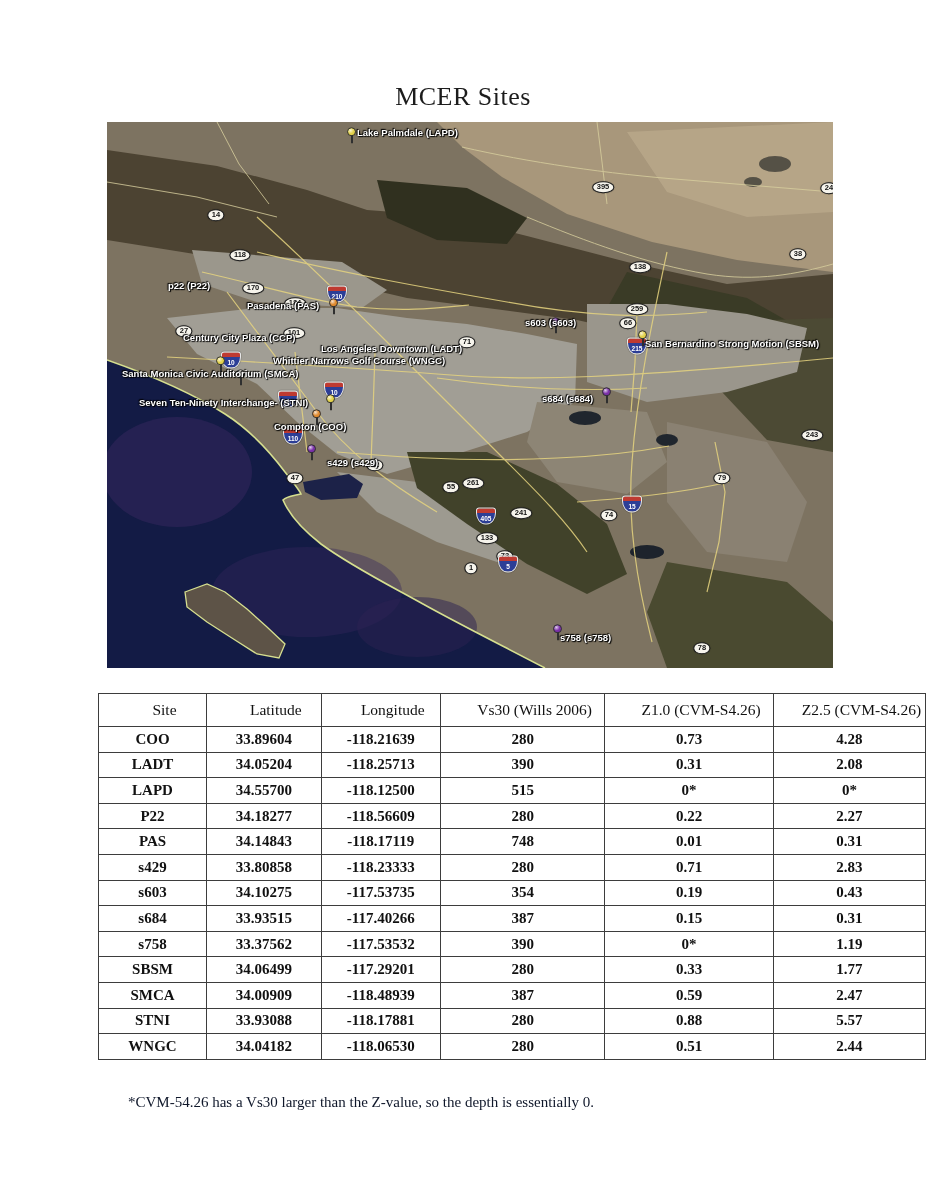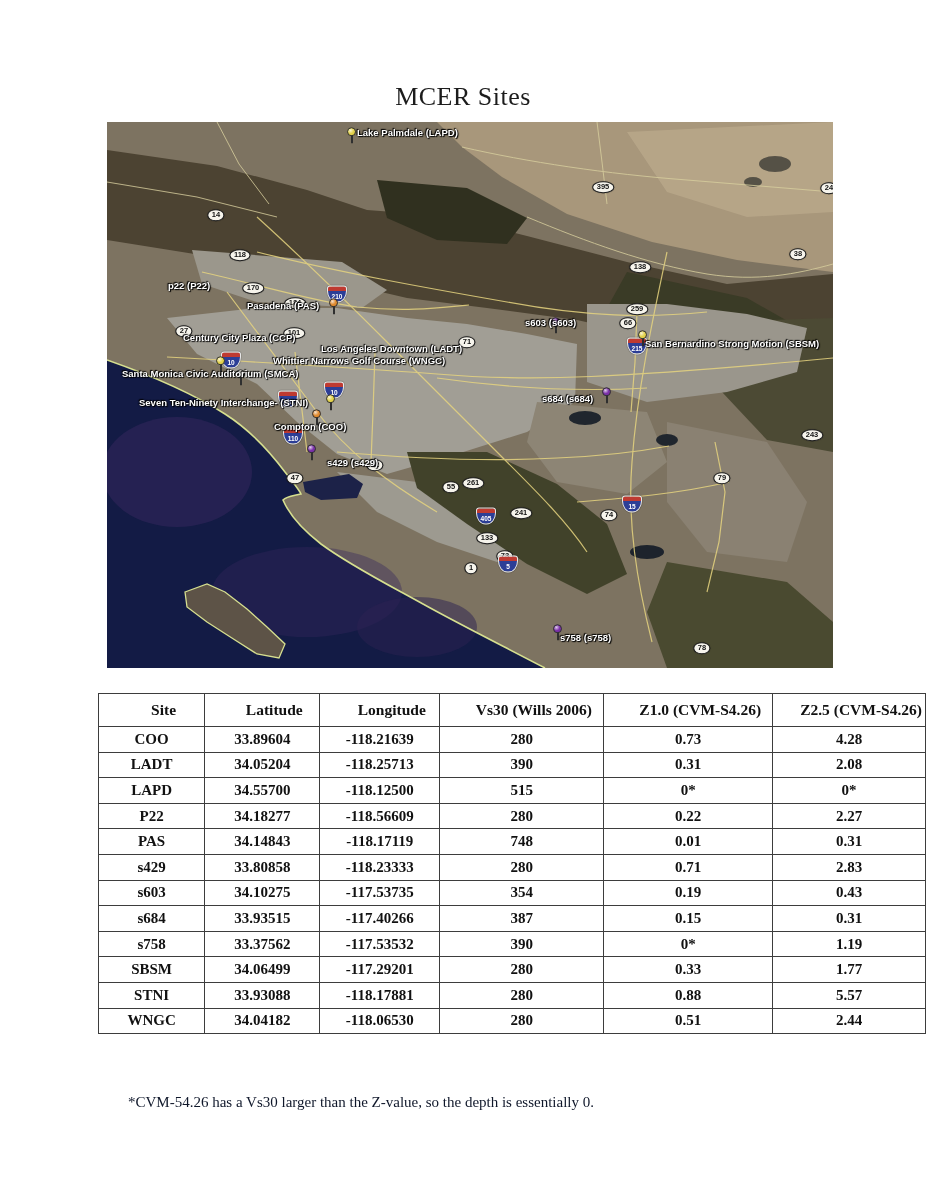--- a/index.html
+++ b/index.html
@@ -26,21 +26,21 @@
        box-shadow:0 0 1px #000;z-index:4;}
   .pin{position:absolute;width:10px;height:17px;transform:translate(-50%,-28%);z-index:5;}
   .pin .head{position:absolute;left:0;top:0;width:9px;height:9px;border-radius:50%;
        border:1px solid #2f2f2f;box-sizing:border-box;}
   .pin .stem{position:absolute;left:4px;top:8px;width:1.5px;height:8px;background:#2f2f2f;}
   
   .sites-table{position:absolute;left:98px;top:693px;border-collapse:collapse;
        table-layout:fixed;font-family:"Liberation Serif", serif;}
   .sites-table th,.sites-table td{border:1px solid #3d3d3d;text-align:center;
        vertical-align:middle;padding:0 2px;overflow:hidden;white-space:nowrap;}
-  .sites-table th{height:32px;font-size:15.5px;font-weight:bold;padding-left:26px;}
+  .sites-table th{height:32px;font-size:15.5px;font-weight:normal;padding-left:26px;}
   .sites-table td{height:24.6px;font-size:15px;font-weight:bold;}
   .footnote{position:absolute;left:128px;top:1094px;font-size:15px;color:#0f172a;}
 </style>
 </head>
 <body>
 
 <div class="page">
 
   <div class="title">MCER Sites</div>
 
@@ -290,20 +290,28 @@
         </tr>
         <tr>
           <td>SBSM</td>
           <td>34.06499</td>
           <td>-117.29201</td>
           <td>280</td>
           <td>0.33</td>
           <td>1.77</td>
         </tr>
         <tr>
+          <td>SMCA</td>
+          <td>34.00909</td>
+          <td>-118.48939</td>
+          <td>387</td>
+          <td>0.59</td>
+          <td>2.47</td>
+        </tr>
+        <tr>
           <td>STNI</td>
           <td>33.93088</td>
           <td>-118.17881</td>
           <td>280</td>
           <td>0.88</td>
           <td>5.57</td>
         </tr>
         <tr>
           <td>WNGC</td>
           <td>34.04182</td>

